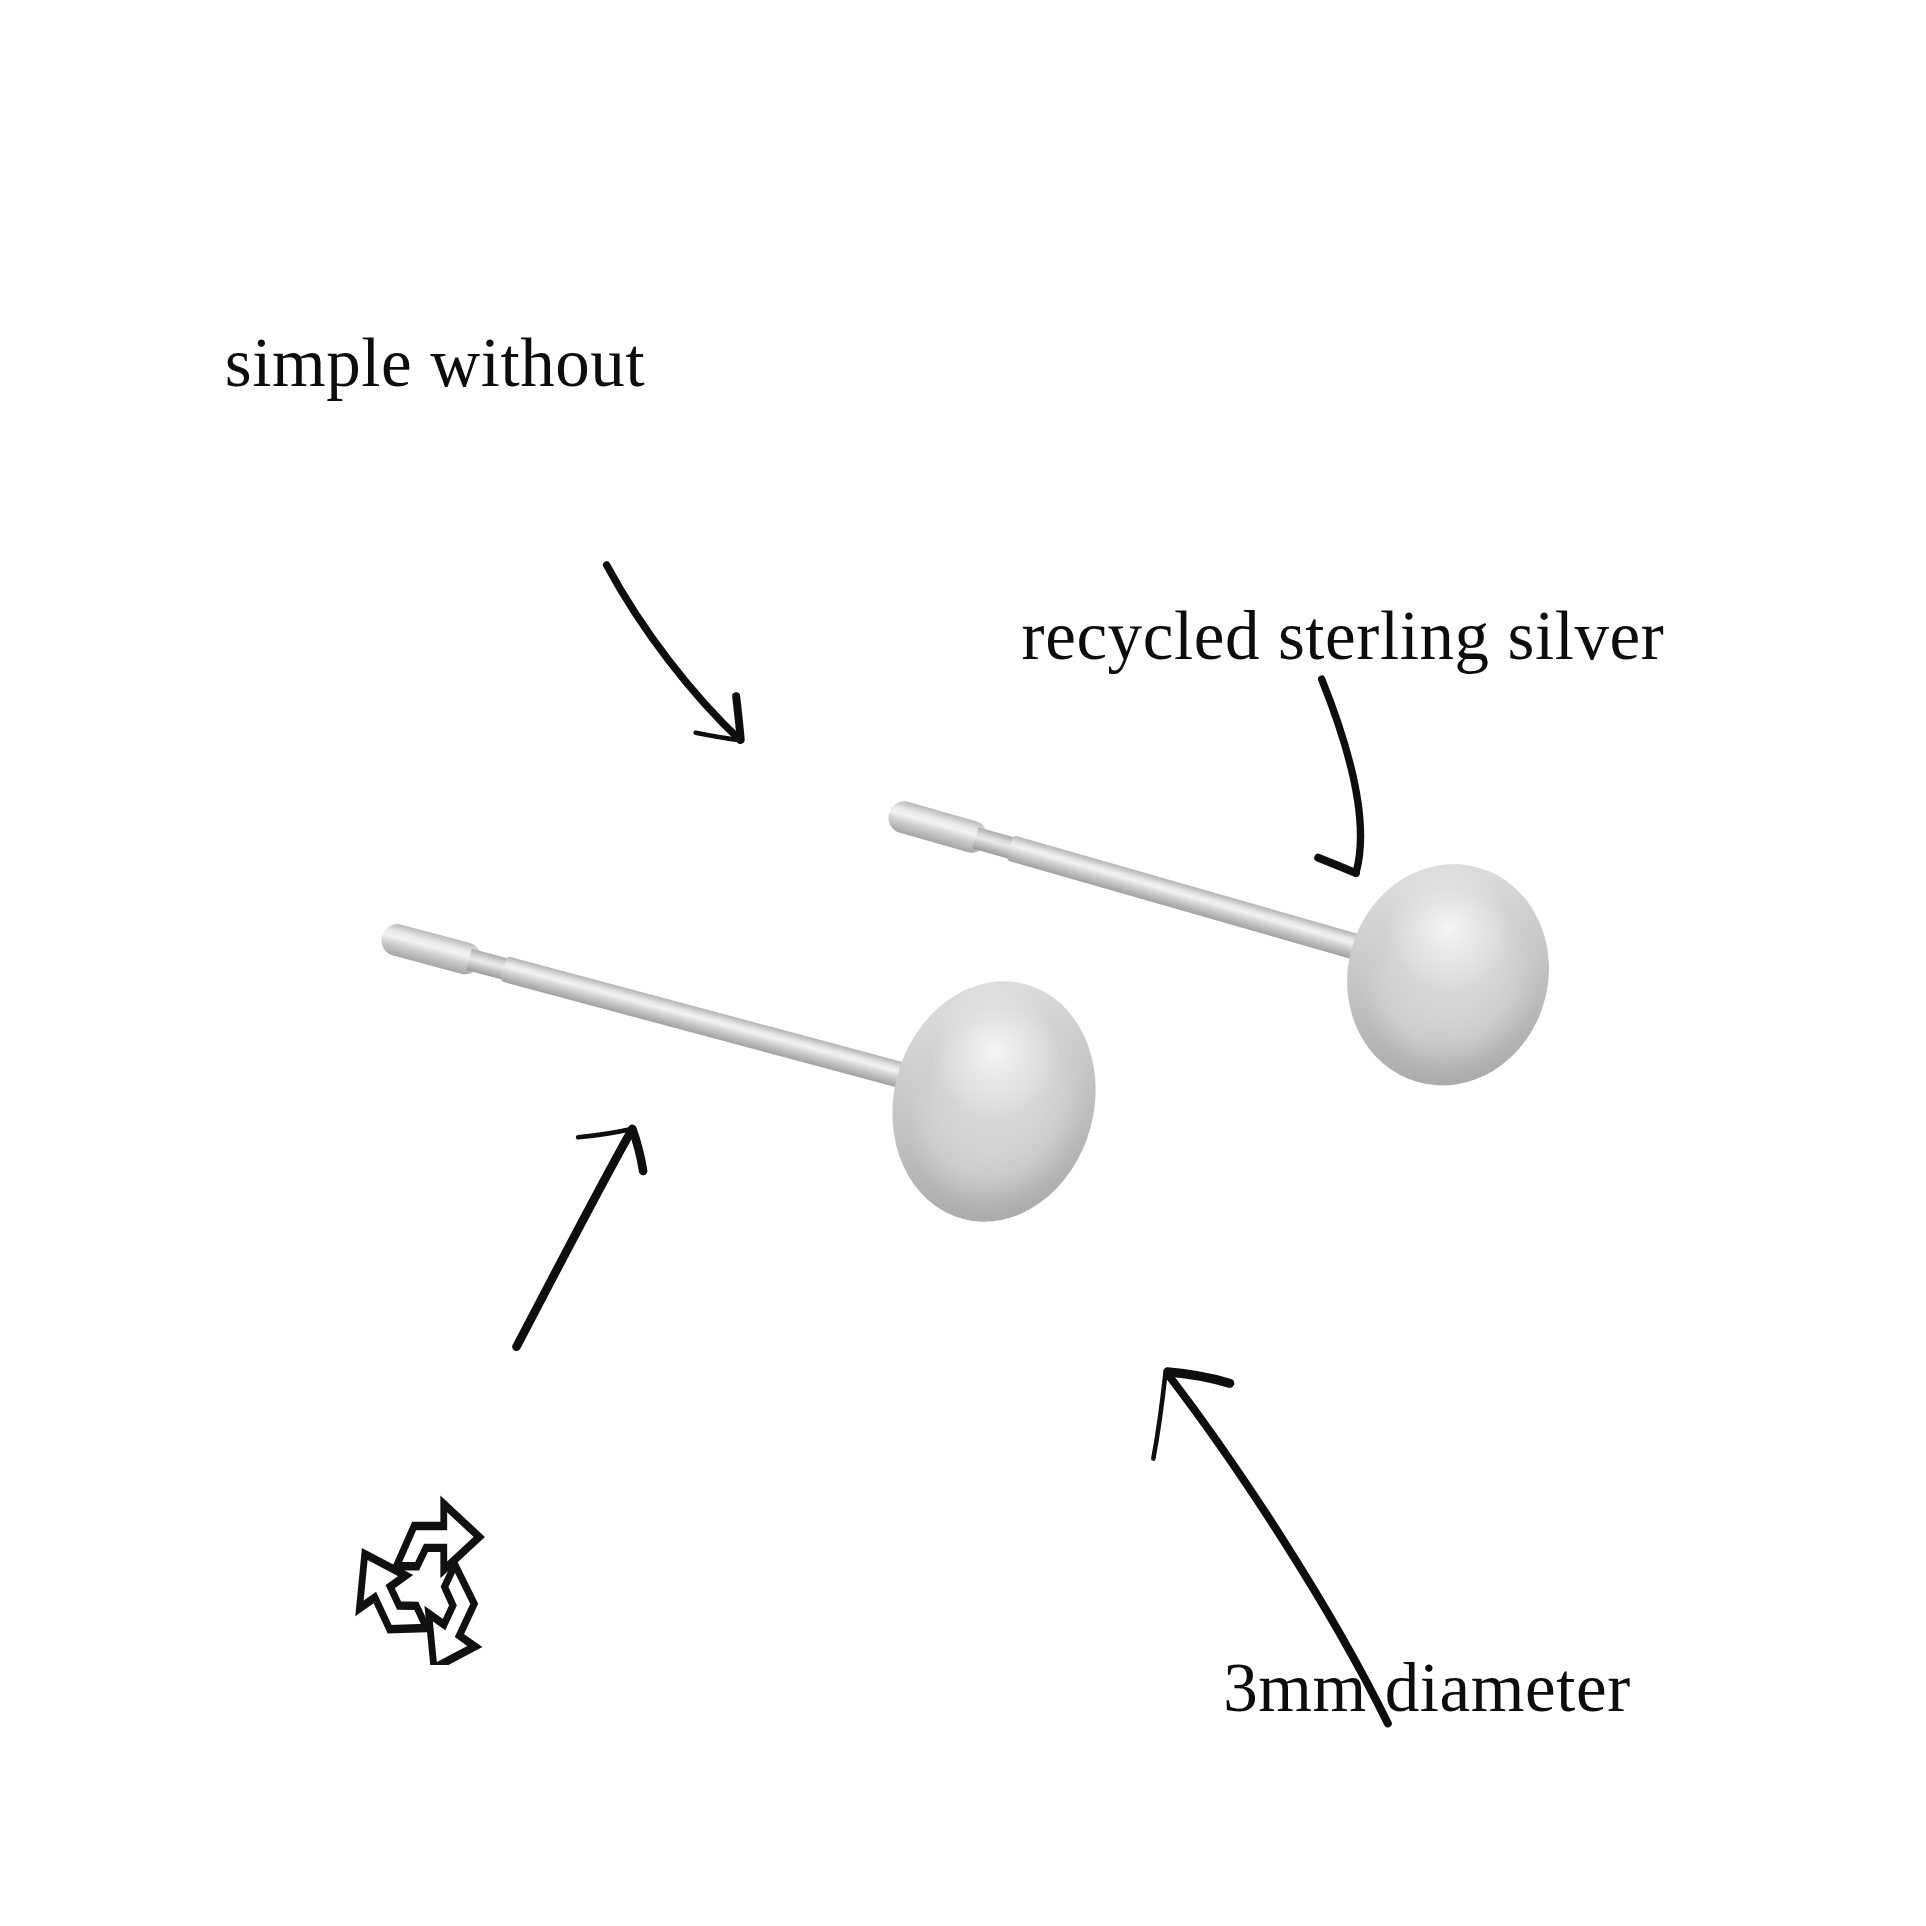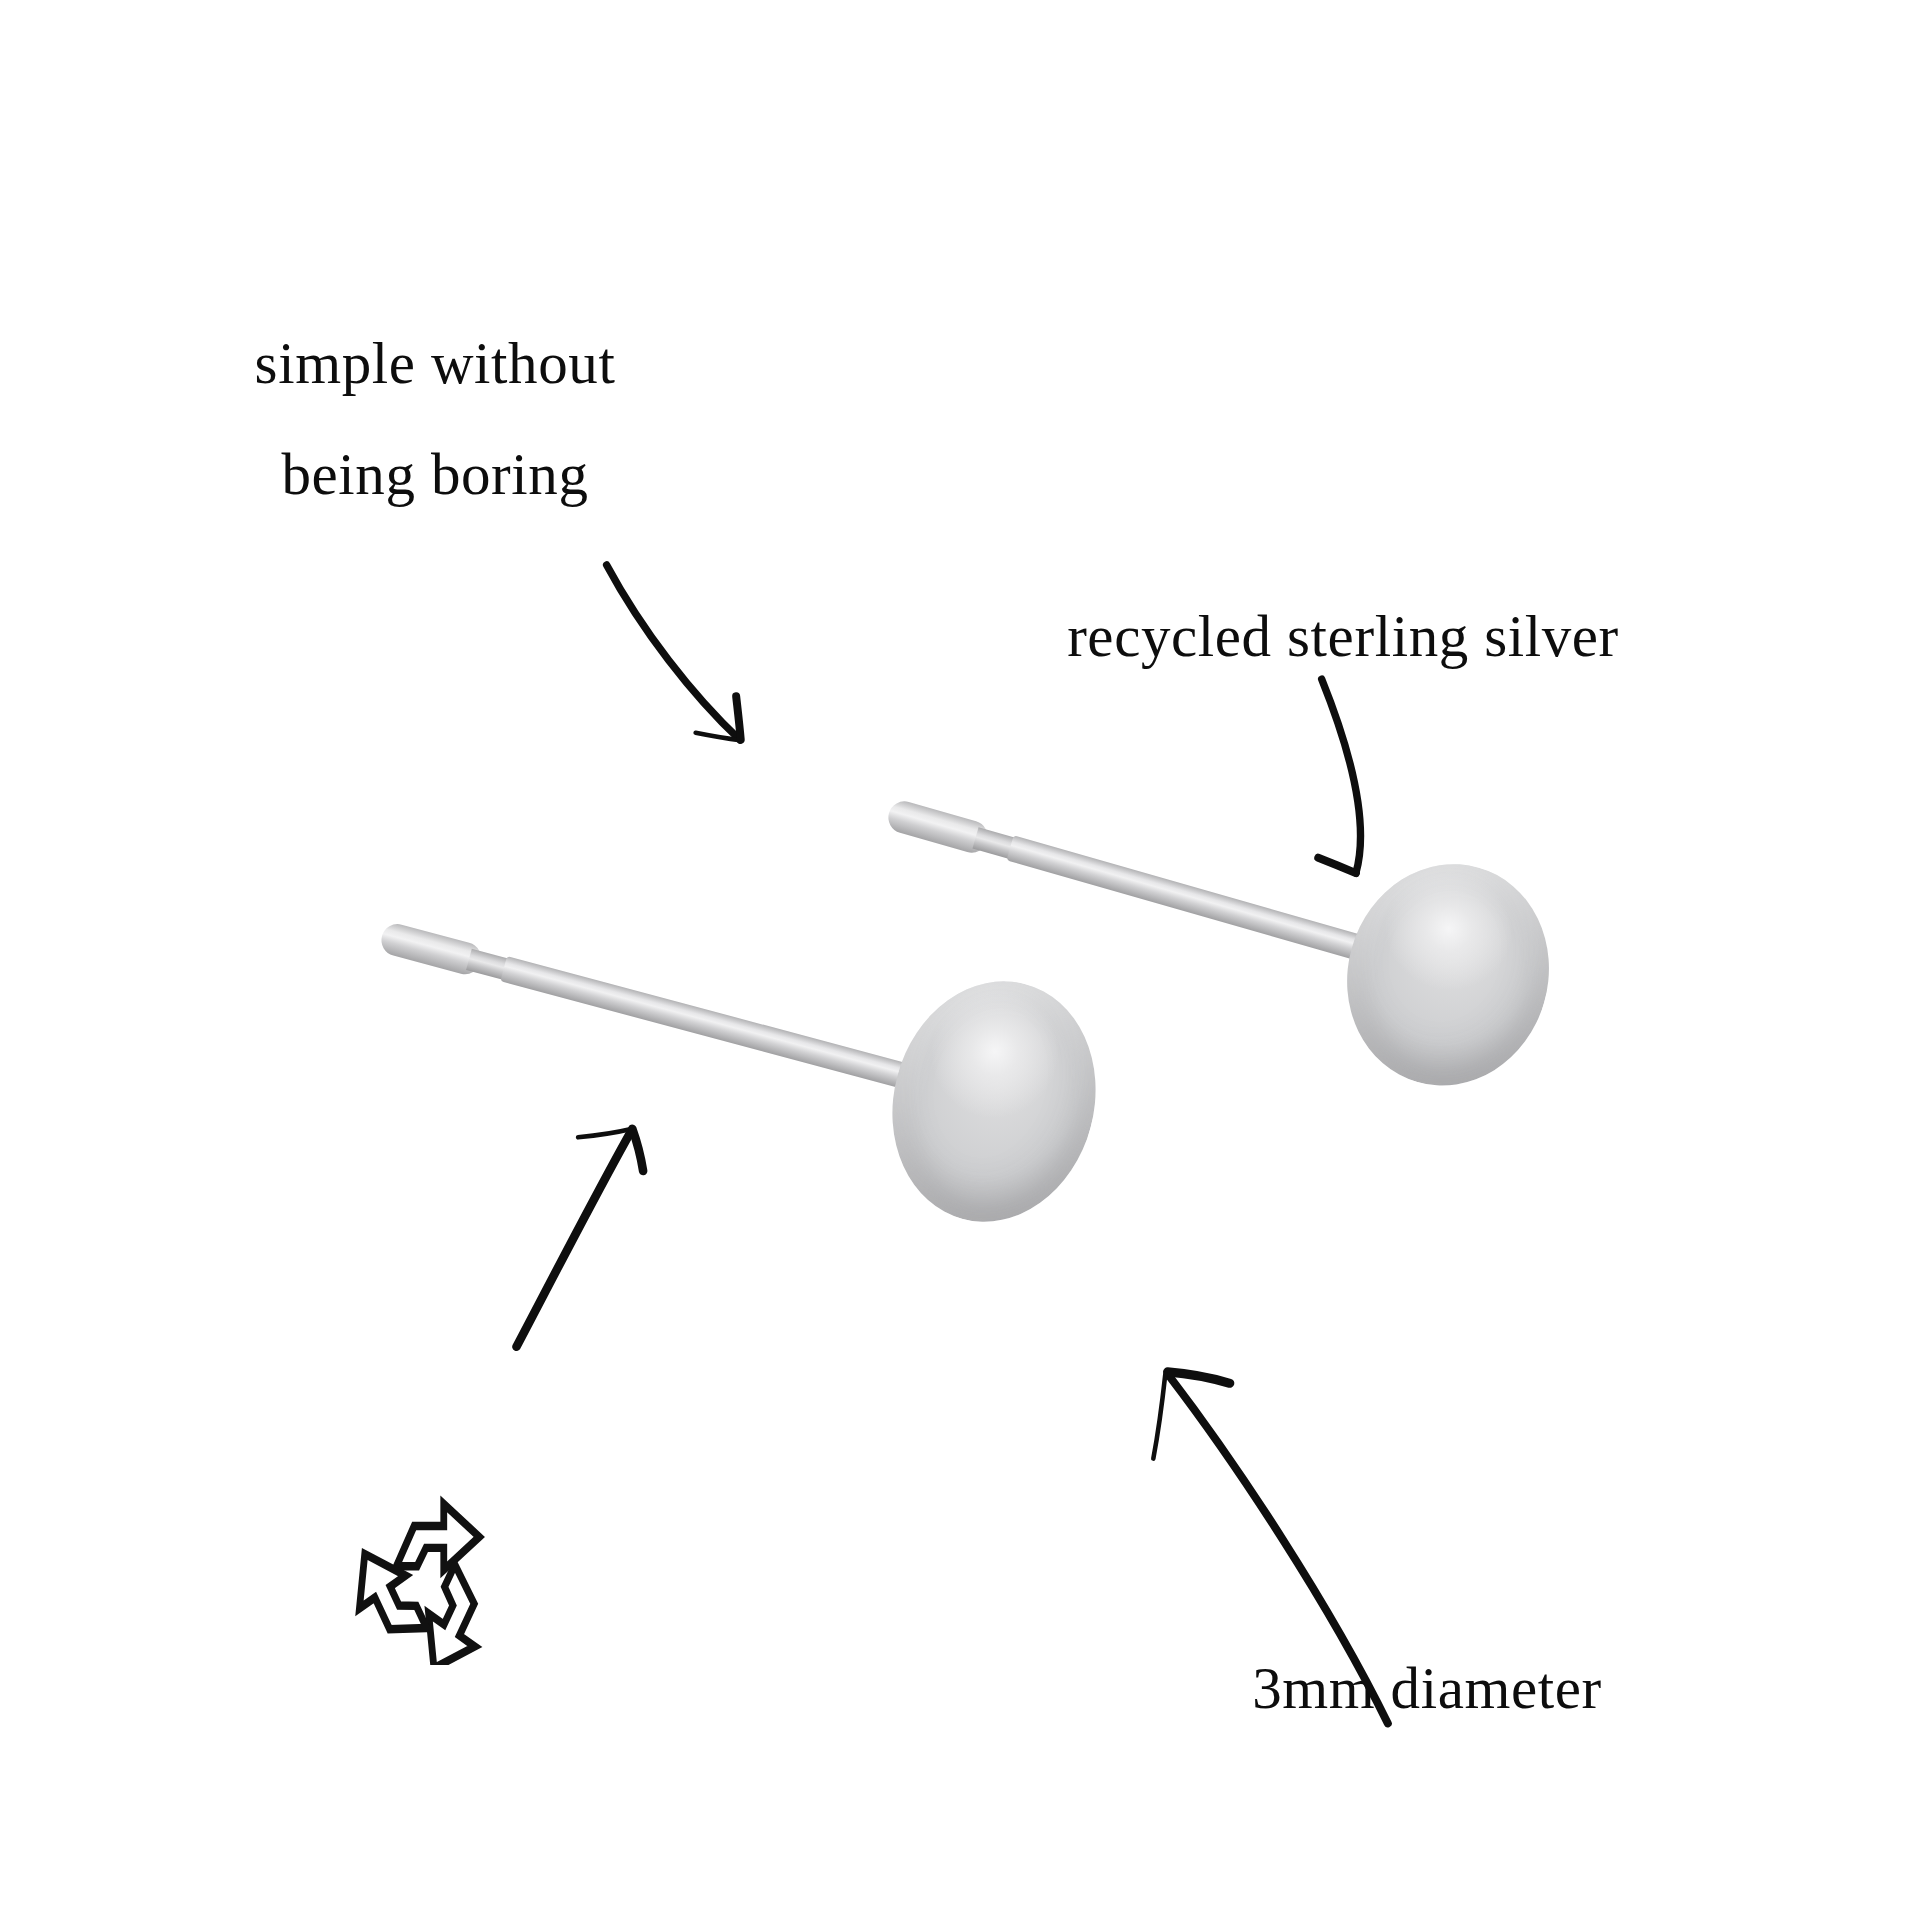--- a/index.html
+++ b/index.html
@@ -6,21 +6,21 @@
   #canvas{
     position:relative;
     width:1926px;height:1926px;
     background:#ffffff;
     overflow:hidden;
     font-family:"Liberation Serif", serif;
   }
   .label{
     position:absolute;
     color:#0d0d0d;
-    font-size:59px;
+    font-size:69px;
     line-height:111px;
     white-space:nowrap;
     transform:translateX(-50%);
     text-align:center;
     letter-spacing:0.6px;
   }
   .label .ln{display:block;}
   
   .earring{position:absolute;}
   .earring .part{position:absolute;}
@@ -57,21 +57,20 @@
   #recycle-icon{position:absolute;left:352px;top:1482px;width:148px;height:183px;}
   #recycle-icon path{fill:#ffffff;stroke:#111111;stroke-width:4.6;stroke-linejoin:miter;}
 </style>
 </head>
 <body>
 
 <div id="canvas">
 
   <div class="label" style="left:435px;top:308px;">
     <span class="ln">simple without</span>
-    <span class="ln">being boring</span>
   </div>
 
   <div class="label" style="left:1343px;top:581px;">
     <span class="ln">recycled sterling silver</span>
   </div>
 
 
   <div class="label" style="left:1427px;top:1633px;text-align:center;">
     <span class="ln">3mm diameter</span>
   </div>

